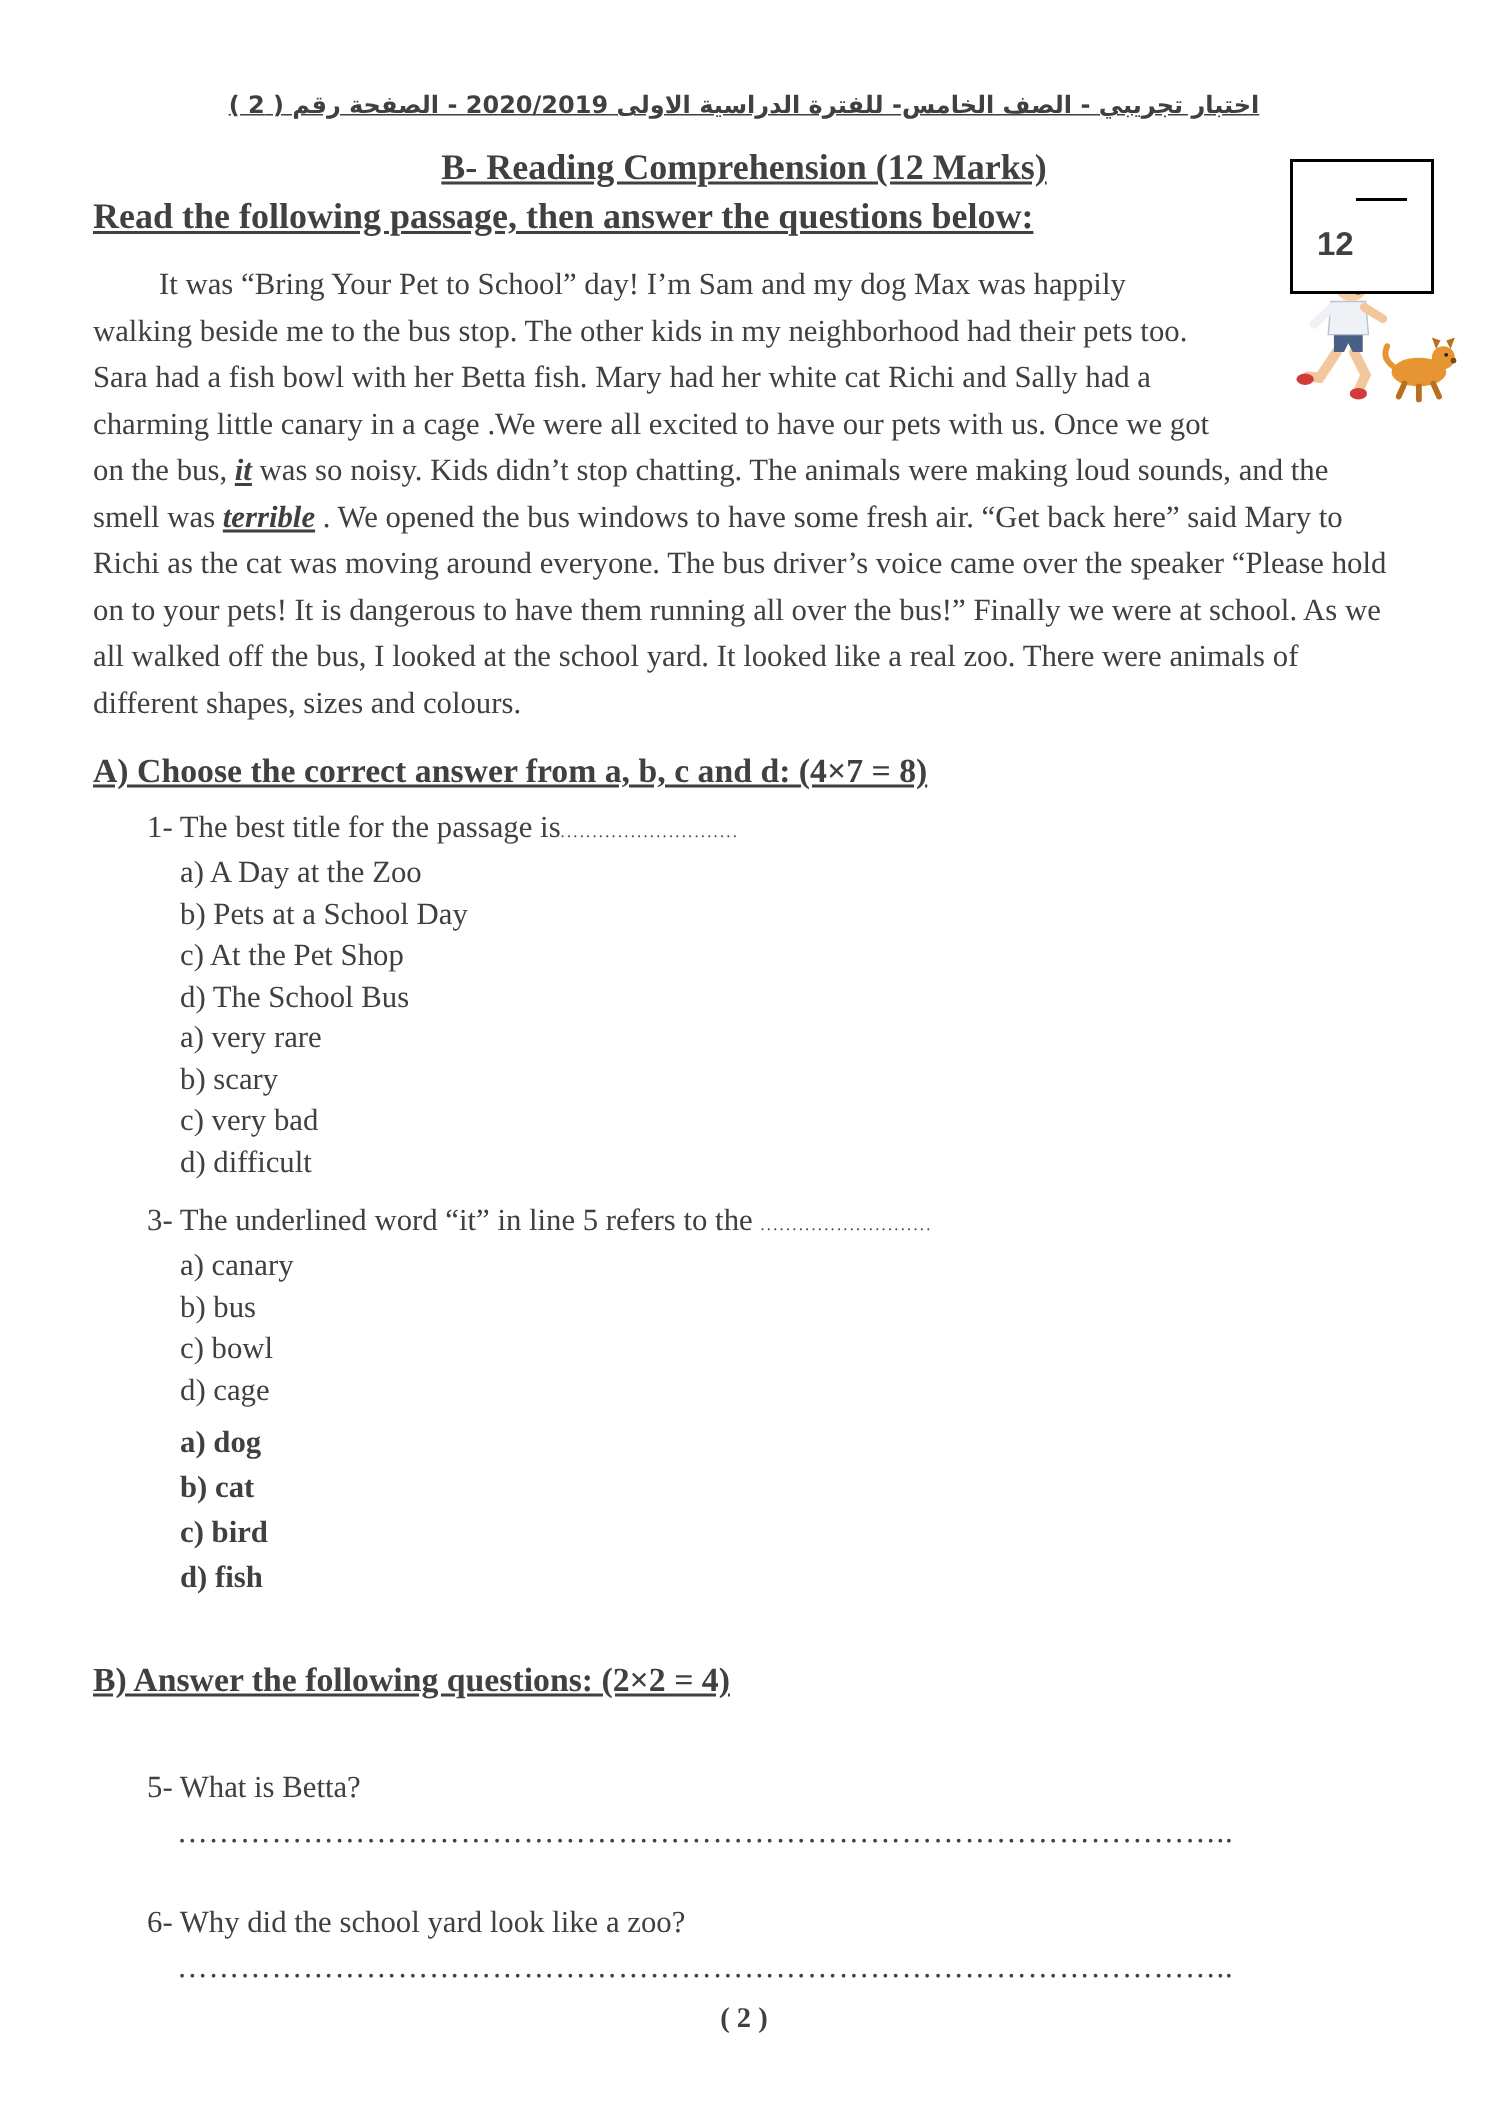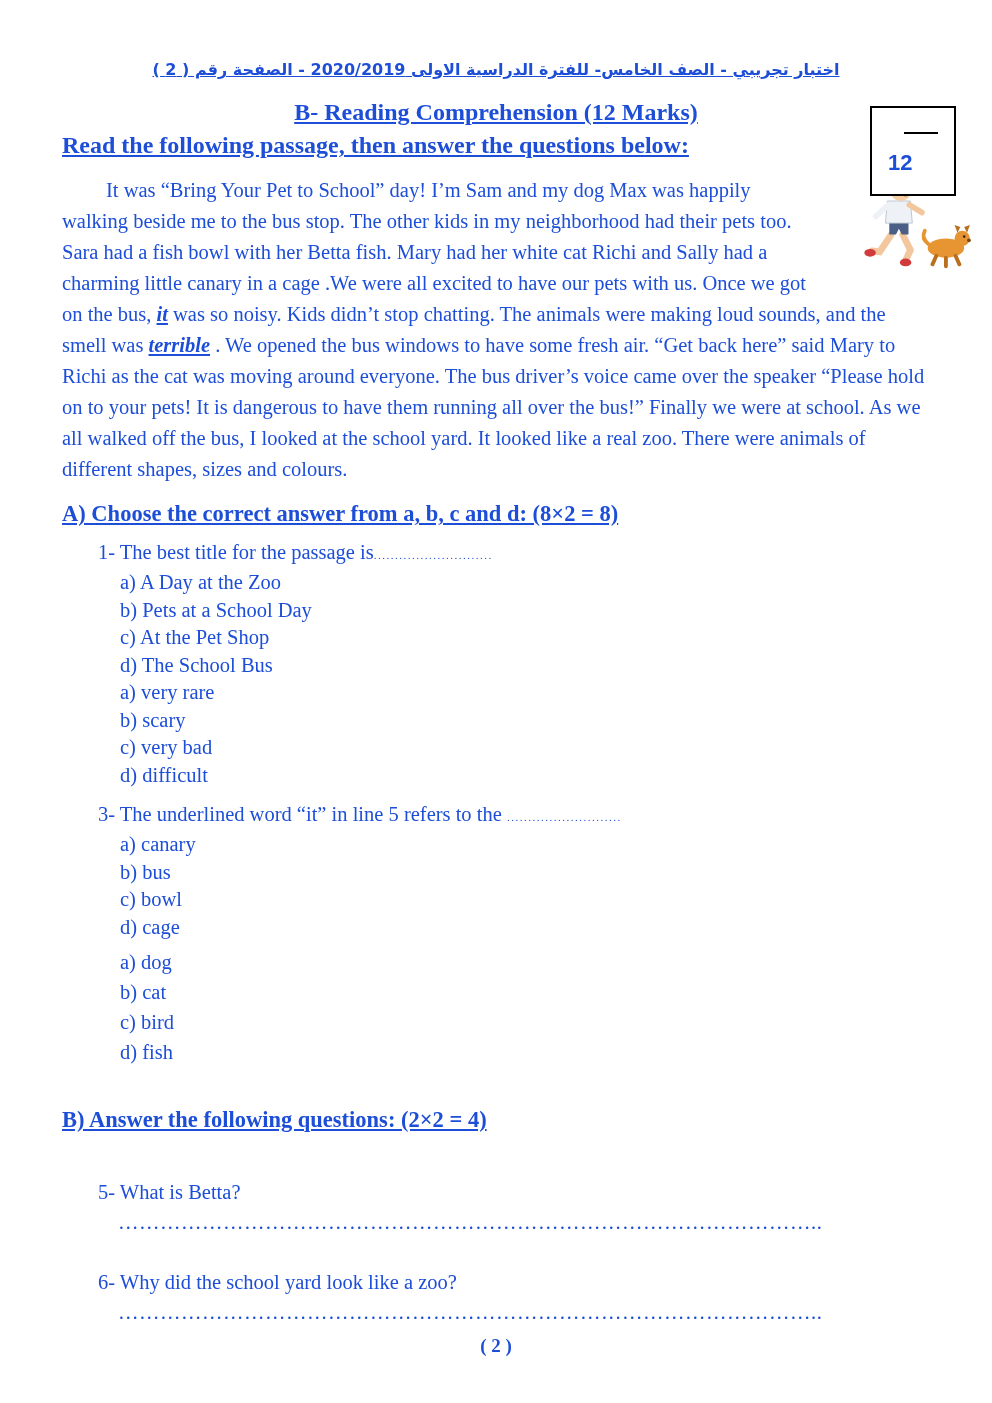--- a/index.html
+++ b/index.html
@@ -3,39 +3,39 @@
 <meta charset="utf-8">
 <style>
   * { box-sizing: border-box; }
   html, body { margin: 0; padding: 0; background: #ffffff; }
   .page {
     position: relative;
     width: 992px;
     height: 1403px;
     margin: 0 auto;
     background: #ffffff;
-    color: #1d4ed8;
+    color: #404040;
     font-family: "Liberation Serif", "DejaVu Serif", serif;
     overflow: hidden;
   }
   .header-ar {
     padding-top: 60px;
     text-align: center;
     direction: rtl;
     font-family: "DejaVu Sans", sans-serif;
     font-size: 16px;
     font-weight: bold;
   }
   .header-ar .u { text-decoration: underline; }
 
   .score-box {
     position: absolute;
     top: 106px;
     right: 36px;
-    width: 86px;
+    width: 96px;
     height: 90px;
     border: 2px solid #000;
     background: #fff;
   }
   .score-line {
     position: absolute;
     top: 24px;
     right: 16px;
     width: 34px;
     border-top: 2px solid #000;
@@ -85,21 +85,21 @@
   }
   .sec-a { margin-top: 16px; }
   .sec-b { margin-top: 40px; }
 
   .q { font-size: 20.5px; }
   .q-label { margin-left: 36px; margin-top: 11px; line-height: 28px; }
   .dots { font-size: 11px; letter-spacing: 1.5px; }
   .opt-row { display: flex; margin-left: 58px; line-height: 27.5px; flex-direction: column; }
   .opt-a { width: 336px; }
   .q4 .q-label { margin-top: 26px; }
-  .q4 .opt-row { line-height: 30px; }
+  .q4 .opt-row { line-height: 30px; font-weight: bold; }
   .q4 .opt-row:first-of-type { margin-top: 6px; }
 
   .qb { font-size: 20.5px; }
   .qb5 { margin-top: 44px; }
   .qb6 { margin-top: 30px; }
   .qb-label { margin-left: 36px; line-height: 30px; }
   .answer-line { margin-left: 56px; line-height: 30px; letter-spacing: 0.5px; white-space: nowrap; overflow: hidden; }
 
   .footer {
     position: absolute;
@@ -154,21 +154,21 @@
           <path d="M109 58 l3 -8 l-6 2 z" fill="#b96f1e"></path>
           <circle cx="106" cy="62" r="1.3" fill="#222"></circle>
           <circle cx="111" cy="66" r="2" fill="#7a4a12"></circle>
           <path d="M69 70 q-8 -6 -4 -14" stroke="#e79433" stroke-width="4" fill="none" stroke-linecap="round"></path>
           <path d="M77 82 l-4 9 M87 84 l0 9 M97 82 l4 9" stroke="#b96f1e" stroke-width="4" stroke-linecap="round"></path>
         </svg>
       </span>
       <span>It was “Bring Your Pet to School” day! I’m Sam and my dog Max was happily walking beside me to the bus stop. The other kids in my neighborhood had their pets too. Sara had a fish bowl with her Betta fish. Mary had her white cat Richi and Sally had a charming little canary in a cage .We were all excited to have our pets with us. Once we got on the bus, </span><span class="bu">it</span><span> was so noisy. Kids didn’t stop chatting. The animals were making loud sounds, and the smell was </span><span class="bu">terrible</span><span> . We opened the bus windows to have some fresh air. “Get back here” said Mary to Richi as the cat was moving around everyone. The bus driver’s voice came over the speaker “Please hold on to your pets! It is dangerous to have them running all over the bus!” Finally we were at school. As we all walked off the bus, I looked at the school yard. It looked like a real zoo. There were animals of different shapes, sizes and colours.</span>
     </div>
 
-    <div class="section-heading sec-a">A) Choose the correct answer from a, b, c and d: (8×2 = 8)</div>
+    <div class="section-heading sec-a">A) Choose the correct answer from a, b, c and d: (4×7 = 8)</div>
 
     <div class="q">
       <div class="q-label">
         <span>1- The best title for the passage is</span><span class="dots">............................</span>
       </div>
       <div class="opt-row">
         <span class="opt-a">a) A Day at the Zoo</span>
         <span class="opt-b">b) Pets at a School Day</span>
       </div>
       <div class="opt-row">

